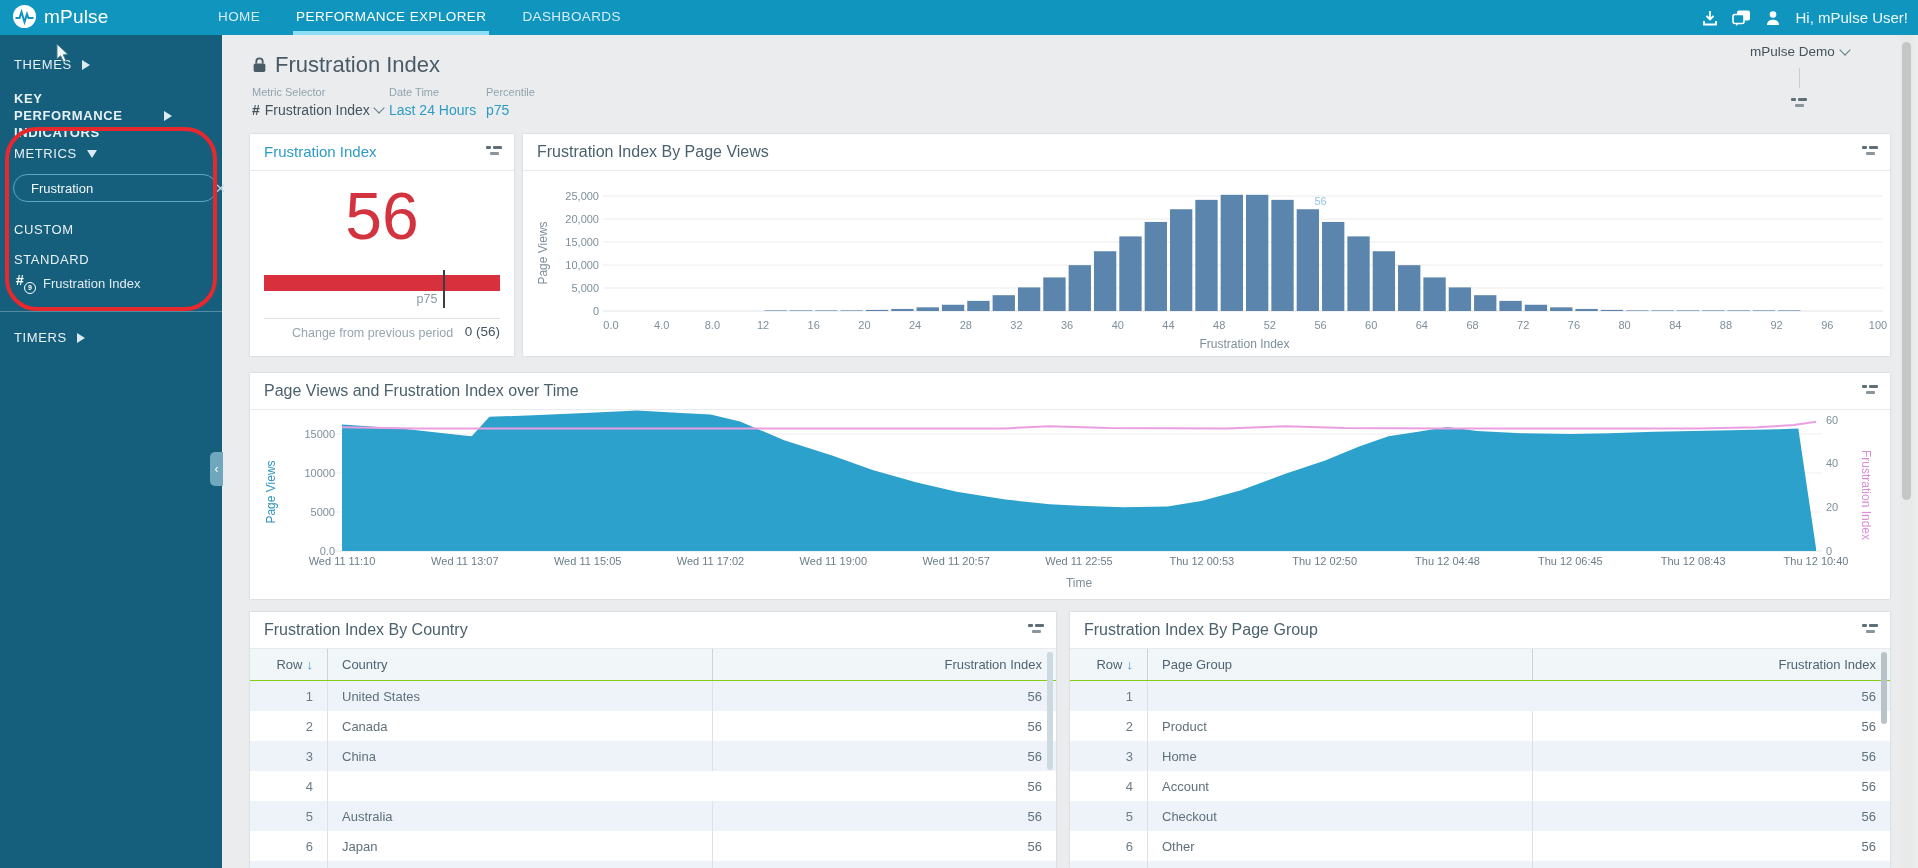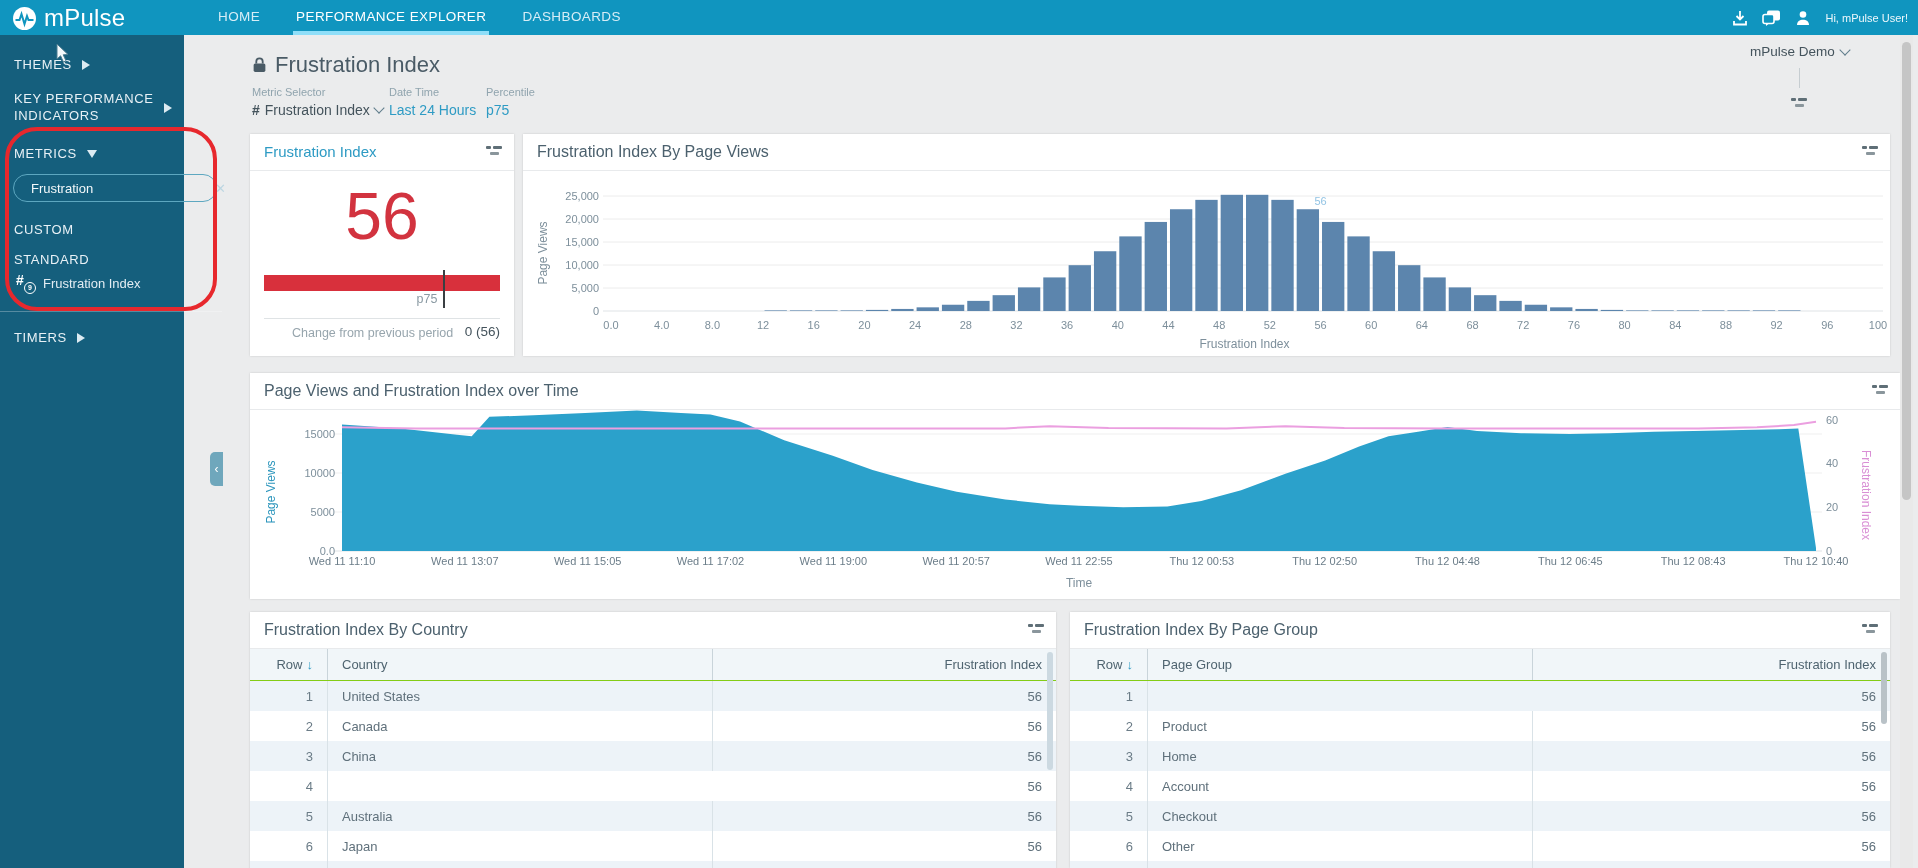--- a/index.html
+++ b/index.html
@@ -1,31 +1,31 @@
 <!DOCTYPE html>
 <html><head>
 <meta charset="utf-8">
 <style>
   html,body{margin:0;padding:0;background:#d7d9da;font-family:"Liberation Sans",sans-serif;}
   .stage{position:relative;width:1918px;height:868px;background:#ebeced;overflow:hidden;}
   
   .topbar{position:absolute;left:0;top:0;width:1918px;height:35px;background:#1095bf;z-index:30;}
   .brand{position:absolute;left:12px;top:4px;display:flex;align-items:center;gap:7px;}
-  .brand-text{color:#fff;font-size:24px;font-weight:500;letter-spacing:.2px;}
+  .brand-text{color:#fff;font-size:19px;font-weight:500;letter-spacing:.2px;}
   .tabs{position:absolute;left:215px;top:0;height:35px;display:flex;gap:30px;}
   .tab{height:31px;line-height:33px;font-size:13.5px;letter-spacing:.4px;color:#d6edf6;border-bottom:4px solid transparent;padding:0 3px;cursor:pointer;}
   .tab.active{color:#fff;border-bottom-color:#8fdef8;}
   .top-right{position:absolute;right:10px;top:0;height:35px;display:flex;align-items:center;gap:13px;}
-  .top-right .greet{color:#eef8fc;font-size:11px;}
-  
-  .sidebar{position:absolute;left:0;top:35px;width:184px;height:833px;background:#155f7d;z-index:20;}
+  .top-right .greet{color:#eef8fc;font-size:15px;}
+  
+  .sidebar{position:absolute;left:0;top:35px;width:222px;height:833px;background:#155f7d;z-index:20;}
   .side-row{position:absolute;left:14px;display:flex;align-items:center;gap:10px;color:#e8f1f6;font-size:13px;letter-spacing:.6px;cursor:pointer;}
   .tri-r{width:0;height:0;border-top:5px solid transparent;border-bottom:5px solid transparent;border-left:8px solid #dcebf2;}
   .tri-d{width:0;height:0;border-left:5px solid transparent;border-right:5px solid transparent;border-top:8px solid #dcebf2;}
-  .kpi-label{width:140px;line-height:1.3;}
+  .kpi-label{width:140px;line-height:1.3;font-weight:bold;}
   .side-search{position:absolute;left:13px;top:174px;width:184px;height:26px;border:1px solid #5da7c0;border-radius:14px;display:flex;align-items:center;padding:0 9px;gap:6px;}
   .side-search input{flex:1;background:transparent;border:none;outline:none;color:#f3f8fa;font-size:13px;font-family:"Liberation Sans",sans-serif;}
   .side-clear{color:#bcd6e2;font-size:13px;cursor:pointer;}
   .group-label{position:absolute;left:14px;color:#e8f1f6;font-size:13px;letter-spacing:.6px;}
   .metric-item{position:absolute;left:16px;top:274px;display:flex;align-items:center;gap:9px;color:#e3edf3;font-size:13px;cursor:pointer;}
   .metric-ico{position:relative;width:18px;height:18px;}
   .metric-ico .hash{position:absolute;left:0;top:-2px;font-size:14px;font-weight:700;color:#fff;}
   .metric-ico .nine{position:absolute;right:-2px;bottom:-2px;width:10px;height:10px;border:1.4px solid #fff;border-radius:50%;background:#155f7d;font-size:7px;line-height:10px;text-align:center;color:#fff;font-weight:700;}
   .side-divider{position:absolute;left:0;top:311px;width:222px;height:1px;background:rgba(255,255,255,.28);}
   .red-annotation{position:absolute;left:5px;top:127px;width:204px;height:176px;border:4px solid #e7282d;border-radius:32px;pointer-events:none;z-index:25;}
@@ -47,21 +47,21 @@
   .card-head{position:absolute;left:0;top:0;right:0;height:36px;border-bottom:1px solid #e8eaec;}
   .card-title{position:absolute;left:14px;top:9px;font-size:16px;color:#4c616e;}
   .card-title.teal{color:#2e9bc4;font-size:15px;}
   .wicon{position:absolute;right:12px;top:11px;width:16px;height:12px;cursor:pointer;}
   .wicon i{position:absolute;background:#5f6f77;height:3px;border-radius:1px;}
   .wicon .w1{left:0;top:1px;width:5px;}
   .wicon .w2{left:7px;top:1px;width:9px;}
   .wicon .w3{left:4px;top:7px;width:9px;background:#8a969c;}
   #card-summary{left:250px;top:134px;width:264px;height:222px;}
   #card-hist{left:523px;top:134px;width:1367px;height:222px;}
-  #card-time{left:250px;top:373px;width:1640px;height:226px;padding-left:10px;}
+  #card-time{left:250px;top:373px;width:1640px;height:226px;}
   #card-country{left:250px;top:612px;width:806px;height:272px;overflow:hidden;}
   #card-group{left:1070px;top:612px;width:820px;height:256px;overflow:hidden;}
   
   .big-val{position:absolute;left:0;top:44px;width:100%;text-align:center;font-size:66px;color:#d2333f;}
   .gauge{position:absolute;left:14px;top:141px;width:236px;height:16px;background:#d8303c;}
   .gauge-marker{position:absolute;top:136px;width:1.6px;height:38px;background:#3a3f42;}
   .gauge-p75{position:absolute;top:158px;width:88px;text-align:right;font-size:12.5px;color:#8a9aa3;}
   .sum-hr{position:absolute;left:14px;right:14px;top:184px;border-top:1px solid #dfe3e5;}
   .chg-lab{position:absolute;left:14px;top:192px;font-size:12.5px;color:#97a5ad;margin-left:28px;}
   .chg-val{position:absolute;right:14px;top:190px;font-size:13.5px;color:#44535c;}

